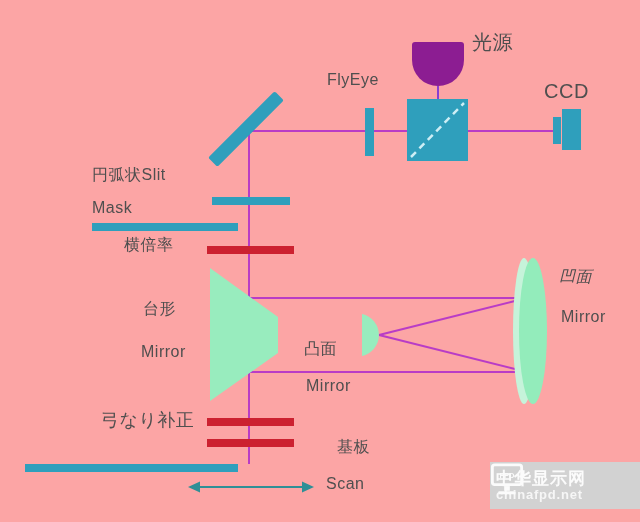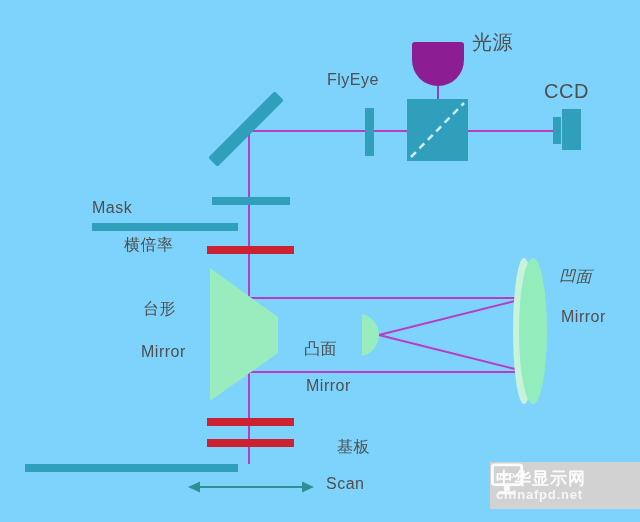--- a/index.html
+++ b/index.html
@@ -1,18 +1,18 @@
 <!DOCTYPE html>
 <html><head>
 <meta charset="utf-8">
 <style>
   html,body{margin:0;padding:0;background:#ffffff;}
   .stage{
     position:relative;width:640px;height:522px;overflow:hidden;
-    background:#7dd3fc;
+    background:#fca5a5;
     font-family:"Liberation Sans","DejaVu Sans",sans-serif;
   }
   .stage svg{position:absolute;left:0;top:0;}
   .lbl{
     position:absolute;color:#4f4f4f;font-size:16px;line-height:1.1;
     white-space:nowrap;letter-spacing:0.5px;
   }
   .lbl.small{font-size:18px;}
   .watermark{
     position:absolute;left:490px;top:462px;width:160px;height:47px;
@@ -80,28 +80,30 @@
     <g>
       <line x1="198" y1="487" x2="304" y2="487" stroke="#2f8f96" stroke-width="2"></line>
       <polygon points="188,487 200,481.5 200,492.5" fill="#2f8f96"></polygon>
       <polygon points="314,487 302,481.5 302,492.5" fill="#2f8f96"></polygon>
     </g>
   </svg>
 
   <div class="lbl" style="left:472px;top:31px;font-size:20px;">光源</div>
   <div class="lbl" style="left:327px;top:71px;">FlyEye</div>
   <div class="lbl" style="left:544px;top:80px;font-size:20px;">CCD</div>
+  <div class="lbl" style="left:92px;top:166px;">円弧状Slit</div>
   <div class="lbl" style="left:92px;top:199px;">Mask</div>
   <div class="lbl" style="left:124px;top:236px;">横倍率</div>
   <div class="lbl" style="left:143px;top:300px;">台形</div>
   <div class="lbl" style="left:141px;top:343px;">Mirror</div>
   <div class="lbl" style="left:304px;top:340px;">凸面</div>
   <div class="lbl" style="left:306px;top:377px;">Mirror</div>
   <div class="lbl" style="left:559px;top:268px;font-style:italic;">凹面</div>
   <div class="lbl" style="left:561px;top:308px;">Mirror</div>
+  <div class="lbl small" style="left:101px;top:411px;">弓なり补正</div>
   <div class="lbl" style="left:337px;top:438px;">基板</div>
   <div class="lbl" style="left:326px;top:475px;">Scan</div>
 
   <div class="watermark">
     <svg width="34" height="34" viewBox="0 0 36 36">
       <rect x="2.5" y="3" width="31" height="21" rx="2.5" fill="none" stroke="#fbfbfb" stroke-width="3"></rect>
       <text x="18" y="17" text-anchor="middle" font-size="8" font-weight="bold" fill="#fbfbfb" font-family="Liberation Sans, sans-serif">FPD</text>
       <rect x="15" y="25.5" width="6" height="5" fill="#fbfbfb"></rect>
       <rect x="9" y="31" width="18" height="3.2" fill="#fbfbfb"></rect>
     </svg>

